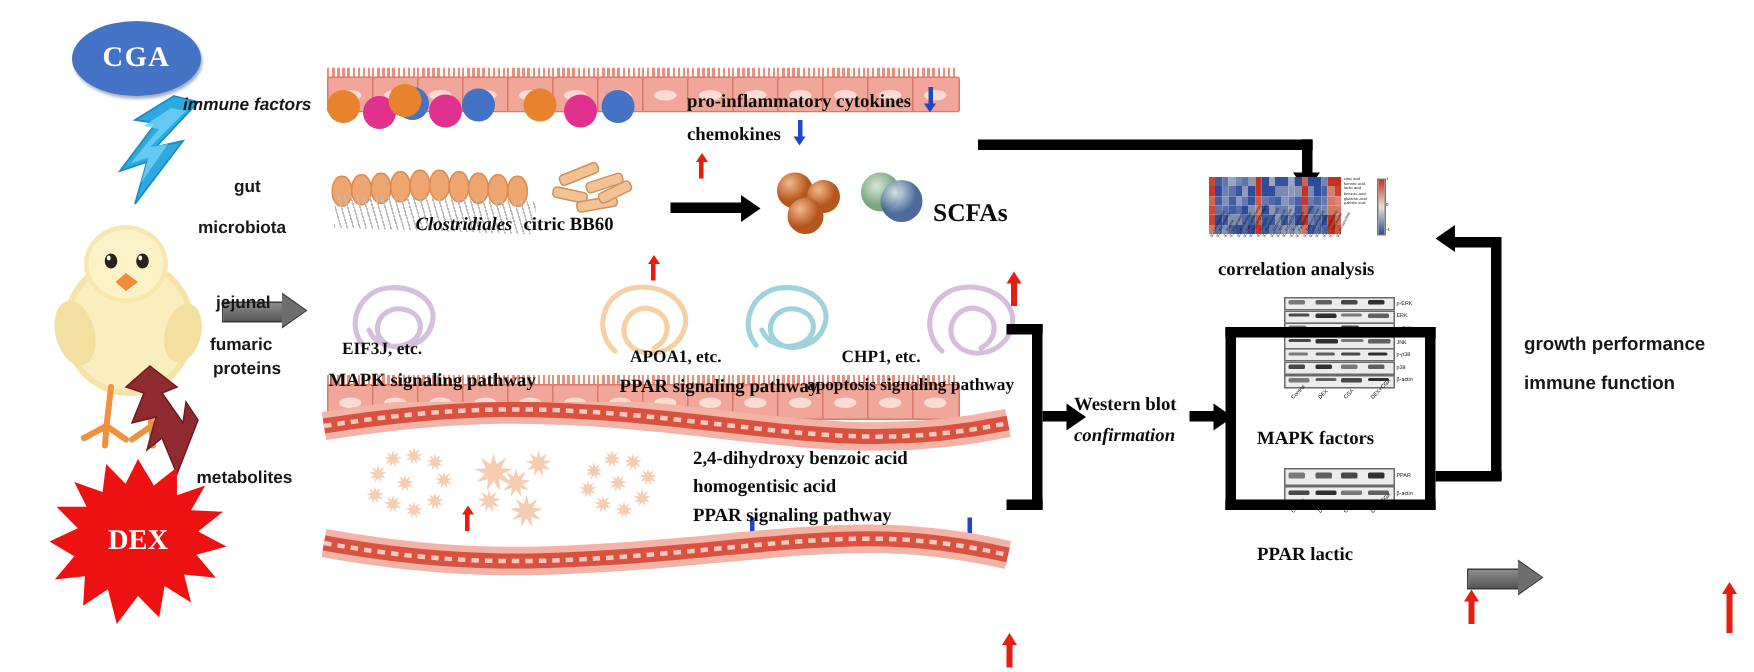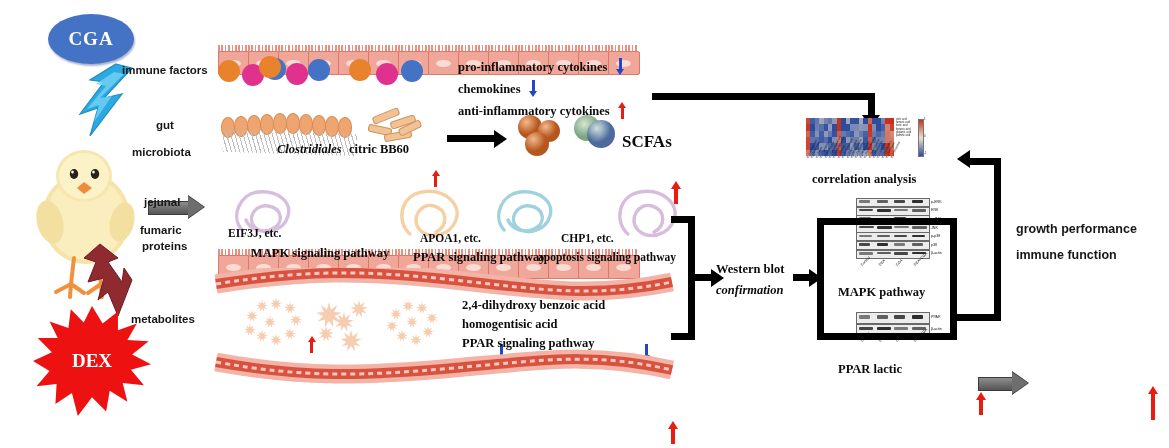--- a/index.html
+++ b/index.html
@@ -165,21 +165,21 @@
   <div class="shaft" style="width:42px;"></div>
   <div class="tipb" style="left:40px;"></div>
   <div class="tip" style="left:40px;"></div>
 </div>
 
 <div class="abs" id="dex-node">
   <span>DEX</span>
 </div>
 
 
-<div class="abs rowlabel" style="left:122px;top:64px;">immune factors</div>
+<div class="abs rowlabel" style="left:122px;top:64px;font-style:italic;">immune factors</div>
 <div class="abs rowlabel" style="left:156px;top:119px;">gut</div>
 <div class="abs rowlabel" style="left:132px;top:146px;">microbiota</div>
 <div class="abs rowlabel" style="left:144px;top:196px;">jejunal</div>
 <div class="abs rowlabel" style="left:140px;top:224px;">fumaric</div>
 <div class="abs rowlabel" style="left:142px;top:240px;text-align:right;">proteins</div>
 <div class="abs rowlabel" style="left:131px;top:313px;">metabolites</div>
 
 
 <div class="abs epi" style="left:218px;top:23px;width:448px;" id="epi1">
     <div class="villi" style="left: 0px;"></div>
@@ -226,21 +226,20 @@
 
 <div class="abs sci" style="left:458px;top:58px;">
   <span>pro-inflammatory cytokines</span>
   <span class="darr" style="vertical-align:-4px;margin-left:6px;"></span>
 </div>
 <div class="abs sci" style="left:458px;top:80px;">
   <span>chemokines</span>
   <span class="darr" style="vertical-align:-4px;margin-left:6px;"></span>
 </div>
 <div class="abs sci" style="left:458px;top:102px;">
-  <span>anti-inflammatory cytokines</span>
   <span class="uarr" style="vertical-align:-4px;margin-left:6px;"></span>
 </div>
 
 
 <div class="abs" style="left:221px;top:112px;width:140px;height:46px;" id="mat">
     <div class="microbe" style="left: 0px; top: 5.05px; width: 12px; height: 19px;"></div>
     <div class="microbe" style="left: 13px; top: 4.15px; width: 12px; height: 19px;"></div>
     <div class="microbe" style="left: 26px; top: 3.25px; width: 12px; height: 19px;"></div>
     <div class="microbe" style="left: 39px; top: 2.35px; width: 12px; height: 19px;"></div>
     <div class="microbe" style="left: 52px; top: 1.45px; width: 12px; height: 19px;"></div>
@@ -341,21 +340,21 @@
     <svg width="86" height="60" viewBox="0 0 86 60" style="position: absolute; left: 272px; top: 0px;">
       <path d="M14 44 C2 30 12 8 30 6 C50 4 64 16 60 30 C56 44 38 50 28 42 C18 34 26 18 40 20 C54 22 56 36 46 42 C36 48 22 44 18 34" stroke="#9FD2DC" stroke-width="3.4" fill="none" stroke-linecap="round"></path>
     </svg>
     <svg width="86" height="60" viewBox="0 0 86 60" style="position: absolute; left: 390px; top: 0px;">
       <path d="M20 48 C6 36 10 10 32 6 C54 2 72 18 66 34 C60 50 40 54 30 44 C20 34 30 16 44 20 C58 24 58 40 46 46" stroke="#D8BCDE" stroke-width="3.4" fill="none" stroke-linecap="round"></path>
     </svg>
   </div>
 
 <div class="abs sci sm" style="left:228px;top:227px;">EIF3J, etc.</div>
 <div class="abs uarr" style="left:308px;top:221px;"></div>
-<div class="abs sci" style="left:219px;top:246px;margin-left:32px;">MAPK signaling pathway</div>
+<div class="abs sci" style="left:219px;top:246px;">MAPK signaling pathway</div>
 
 <div class="abs sci sm" style="left:420px;top:232px;">APOA1, etc.</div>
 <div class="abs darr" style="left:487px;top:229px;"></div>
 <div class="abs sci" style="left:413px;top:250px;">PPAR signaling pathway</div>
 
 <div class="abs sci sm" style="left:561px;top:232px;">CHP1, etc.</div>
 <div class="abs darr" style="left:620px;top:229px;"></div>
 <div class="abs sci sm" style="left:538px;top:251px;">apoptosis signaling pathway</div>
 
 
@@ -687,21 +686,21 @@
     <div class="band" style="left: 38px; top: 53.774px; width: 14px; height: 2.752px; opacity: 0.79;"></div>
     <div class="band" style="left: 55.5px; top: 54.024px; width: 14px; height: 2.252px; opacity: 0.91;"></div>
     <div class="blotlabel" style="left: 75px; top: 53.4px;">β-actin</div>
   </div>
 <div class="abs" style="left:858px;top:262px;width:96px;height:18px;" id="mapklanes">
     <div class="lanelabel" style="left: 2px; top: 2px;">Control</div>
     <div class="lanelabel" style="left: 19.5px; top: 2px;">DEX</div>
     <div class="lanelabel" style="left: 37px; top: 2px;">CGA</div>
     <div class="lanelabel" style="left: 54.5px; top: 2px;">DEX+CGA</div>
   </div>
-<div class="abs sci" style="left:838px;top:285px;">MAPK pathway</div>
+<div class="abs sci" style="left:838px;top:285px;">MAPK factors</div>
 <div class="abs uarr big" style="left:928px;top:283px;"></div>
 
 
 <div class="abs" style="left:856px;top:312px;width:96px;height:24px;" id="pparblot">
     <div class="blotbox" style="left: 0px; top: 0px; width: 72px; height: 10px;"></div>
     <div class="band" style="left: 3px; top: 3.16px; width: 11px; height: 3.68px; opacity: 0.55;"></div>
     <div class="band" style="left: 20.5px; top: 3.41px; width: 11px; height: 3.18px; opacity: 0.67;"></div>
     <div class="band" style="left: 38px; top: 3.16px; width: 11px; height: 3.68px; opacity: 0.79;"></div>
     <div class="band" style="left: 55.5px; top: 3.41px; width: 11px; height: 3.18px; opacity: 0.91;"></div>
     <div class="blotlabel" style="left: 75px; top: 3.25px;">PPAR</div>

